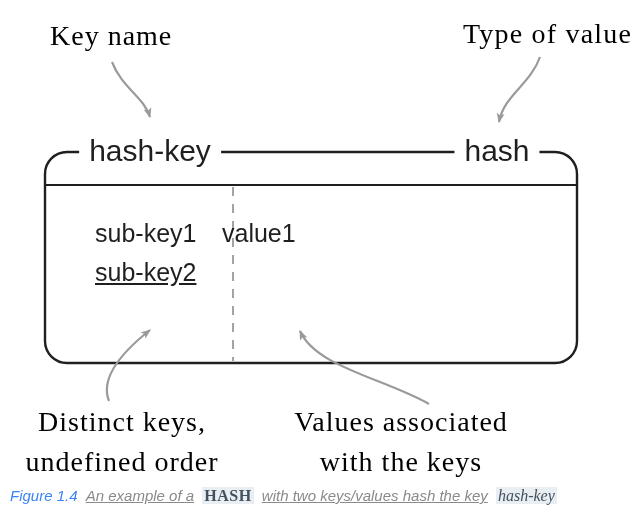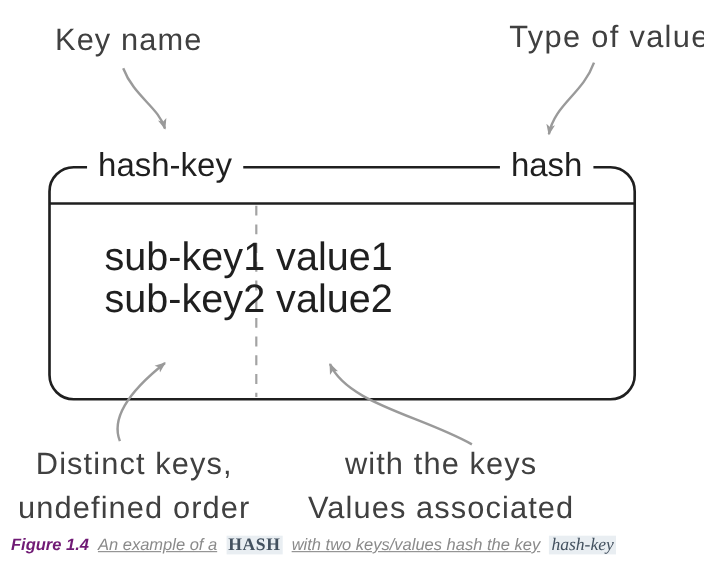--- a/index.html
+++ b/index.html
@@ -15,25 +15,26 @@
     background: #ffffff;
     font-family: "Liberation Sans", "DejaVu Sans", sans-serif;
   }
   .stage svg {
     position: absolute;
     left: 0;
     top: 0;
   }
   .gray-label {
     position: absolute;
-    color: #404040;
+    color: #000000;
     font-size: 28px;
     letter-spacing: 1px;
     white-space: nowrap;
     line-height: 1.15;
+    font-family: Liberation Serif, serif;
   }
   .keyname-label { left: 50px; top: 20px; }
   .typeval-label { left: 463px; top: 18px; letter-spacing: 1.2px; }
   .distinct-label {
     left: -6px; top: 402px; width: 256px;
     text-align: center; line-height: 40px;
   }
   .values-label {
     left: 275px; top: 402px; width: 252px;
     text-align: center; line-height: 40px;
@@ -47,40 +48,40 @@
     color: #1f1f1f;
     font-size: 30px;
     line-height: 34px;
     white-space: nowrap;
   }
   .hashkey-label { left: 150px; }
   .hashtype-label { left: 497px; }
   .row-text {
     position: absolute;
     color: #1f1f1f;
-    font-size: 36px;
+    font-size: 25px;
     line-height: 34px;
     white-space: nowrap;
   }
   .row1 { top: 216px; }
-  .row2 { top: 255px; }
+  .row2 { top: 255px; text-decoration: underline; }
   .col-key { left: 95px; }
-  .col-val { left: 251px; }
+  .col-val { left: 222px; }
   .caption {
     position: absolute;
     left: 10px;
     top: 487px;
     font-size: 15px;
     font-style: italic;
     color: #8a8a8a;
     white-space: nowrap;
   }
   .caption .fig-label {
-    color: #701a75;
-    font-weight: 700;
+    color: #3b82f6;
+    font-weight: 400;
   }
   .caption .cap-text { margin-left: 4px; text-decoration: underline; }
   .caption .code {
     margin-left: 4px;
     font-family: "Liberation Serif", "DejaVu Serif", serif;
     color: #42505e;
     background: #e9eef2;
     padding: 0 2px;
   }
   .caption .code-caps {
@@ -126,30 +127,29 @@
 
   <div class="gray-label typeval-label">Type of value</div>
 
   <div class="border-label hashkey-label">hash-key</div>
 
   <div class="border-label hashtype-label">hash</div>
 
   <span class="row-text row1 col-key">sub-key1</span>
   <span class="row-text row1 col-val">value1</span>
   <span class="row-text row2 col-key">sub-key2</span>
-  <span class="row-text row2 col-val">value2</span>
 
   <div class="gray-label distinct-label">
     <div>Distinct keys,</div>
     <div>undefined order</div>
   </div>
 
   <div class="gray-label values-label">
+    <div>Values associated</div>
     <div>with the keys</div>
-    <div>Values associated</div>
   </div>
 
   <div class="caption">
     <span class="fig-label">Figure 1.4</span>
     <span class="cap-text">An example of a</span>
     <span class="code code-caps">HASH</span>
     <span class="cap-text">with two keys/values hash the key</span>
     <span class="code code-italic">hash-key</span>
   </div>
 

